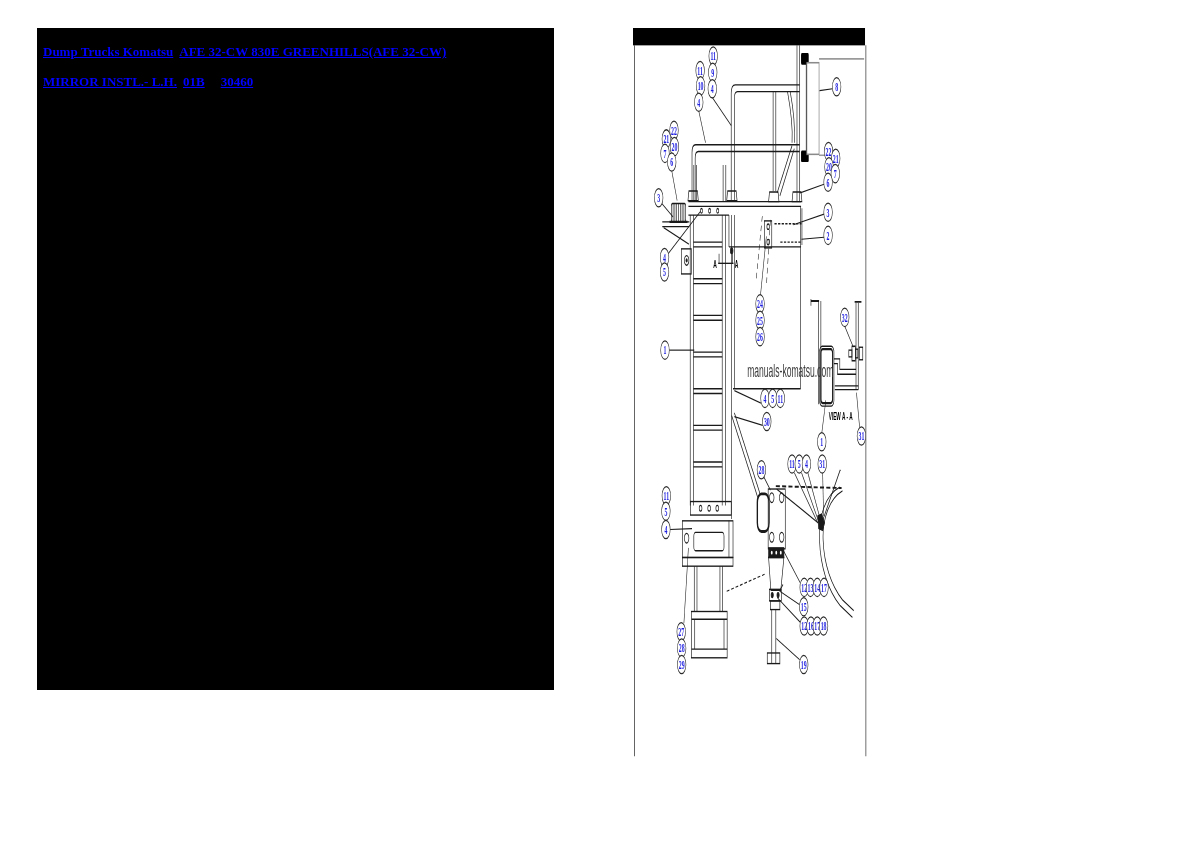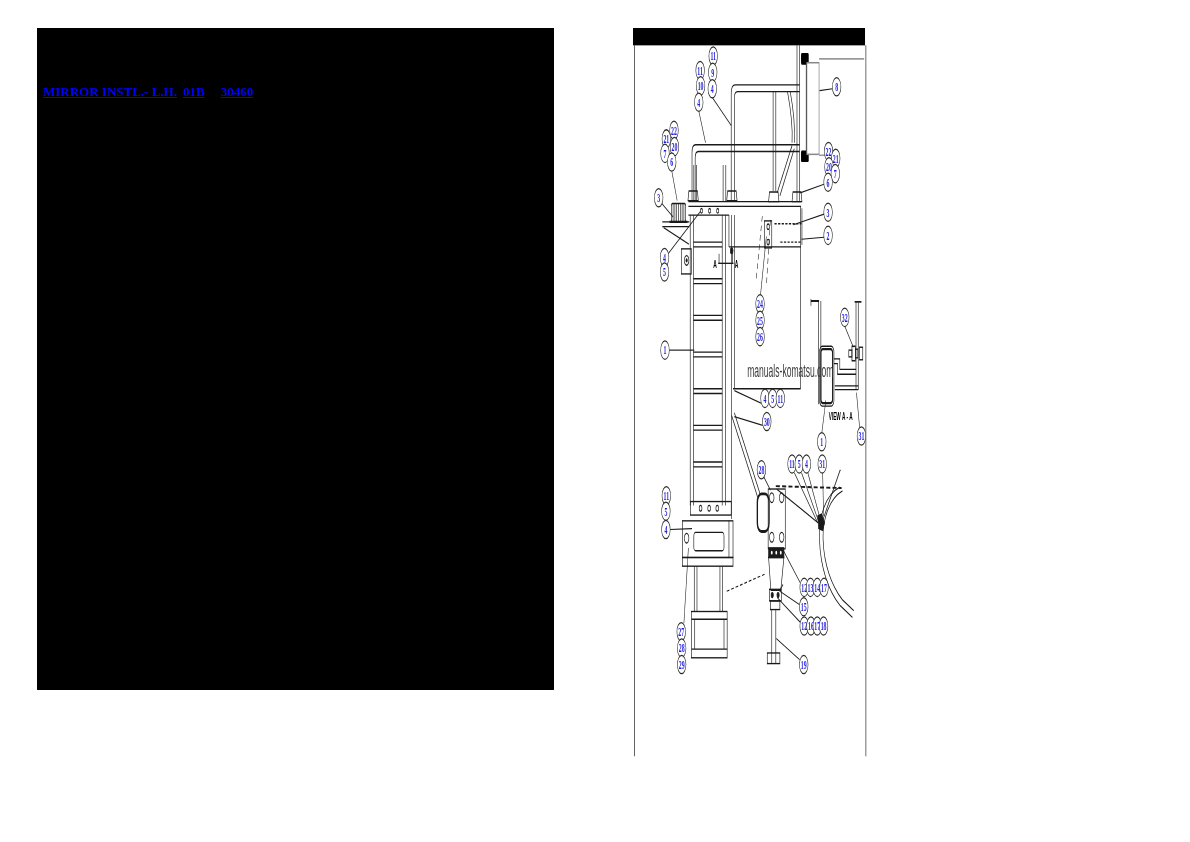--- a/index.html
+++ b/index.html
@@ -3,34 +3,37 @@
 <meta charset="utf-8">
 <style>
   html,body{margin:0;padding:0;background:#ffffff;}
   #page{position:relative;width:1190px;height:842px;background:#ffffff;overflow:hidden;
         font-family:"Liberation Serif",serif;}
   
   #left-panel{position:absolute;left:37px;top:28px;width:517px;height:662px;background:#000000;}
   .link-line{position:absolute;left:6px;white-space:nowrap;font-size:13px;font-weight:bold;}
   .link-line a, .link-line span.lnk{color:#0101ff;text-decoration:underline;cursor:pointer;}
   #line1{top:16px;}
-  #line2{top:56px;}
+  #line2{top:46px;}
   .lnk{margin-right:6px;}
   .lnk.gap{margin-left:10px;}
   .reg{font-weight:bold;}
   
   #diagram{position:absolute;left:633px;top:28px;width:519px;height:760px;}
   svg text{user-select:none;}
 </style>
 </head>
 <body>
 
 <div id="page">
 
   <div id="left-panel">
+    <div id="line1" class="link-line">
+      <span class="lnk reg">Dump Trucks Komatsu</span><span class="lnk">AFE 32-CW 830E  GREENHILLS(AFE 32-CW)</span>
+    </div>
     <div id="line2" class="link-line">
       <span class="lnk">MIRROR INSTL.- L.H.</span><span class="lnk">01B</span><span class="lnk gap">30460</span>
     </div>
   </div>
 
   <div id="diagram">
     <svg width="519" height="760" viewBox="633 28 1152 788" xmlns="http://www.w3.org/2000/svg" style="width:519px;height:760px" preserveAspectRatio="none">
       <svg x="633" y="28" width="519" height="760" viewBox="633 28 519 760">
 
       <rect x="633" y="28" width="515" height="18" fill="#000000"></rect>

